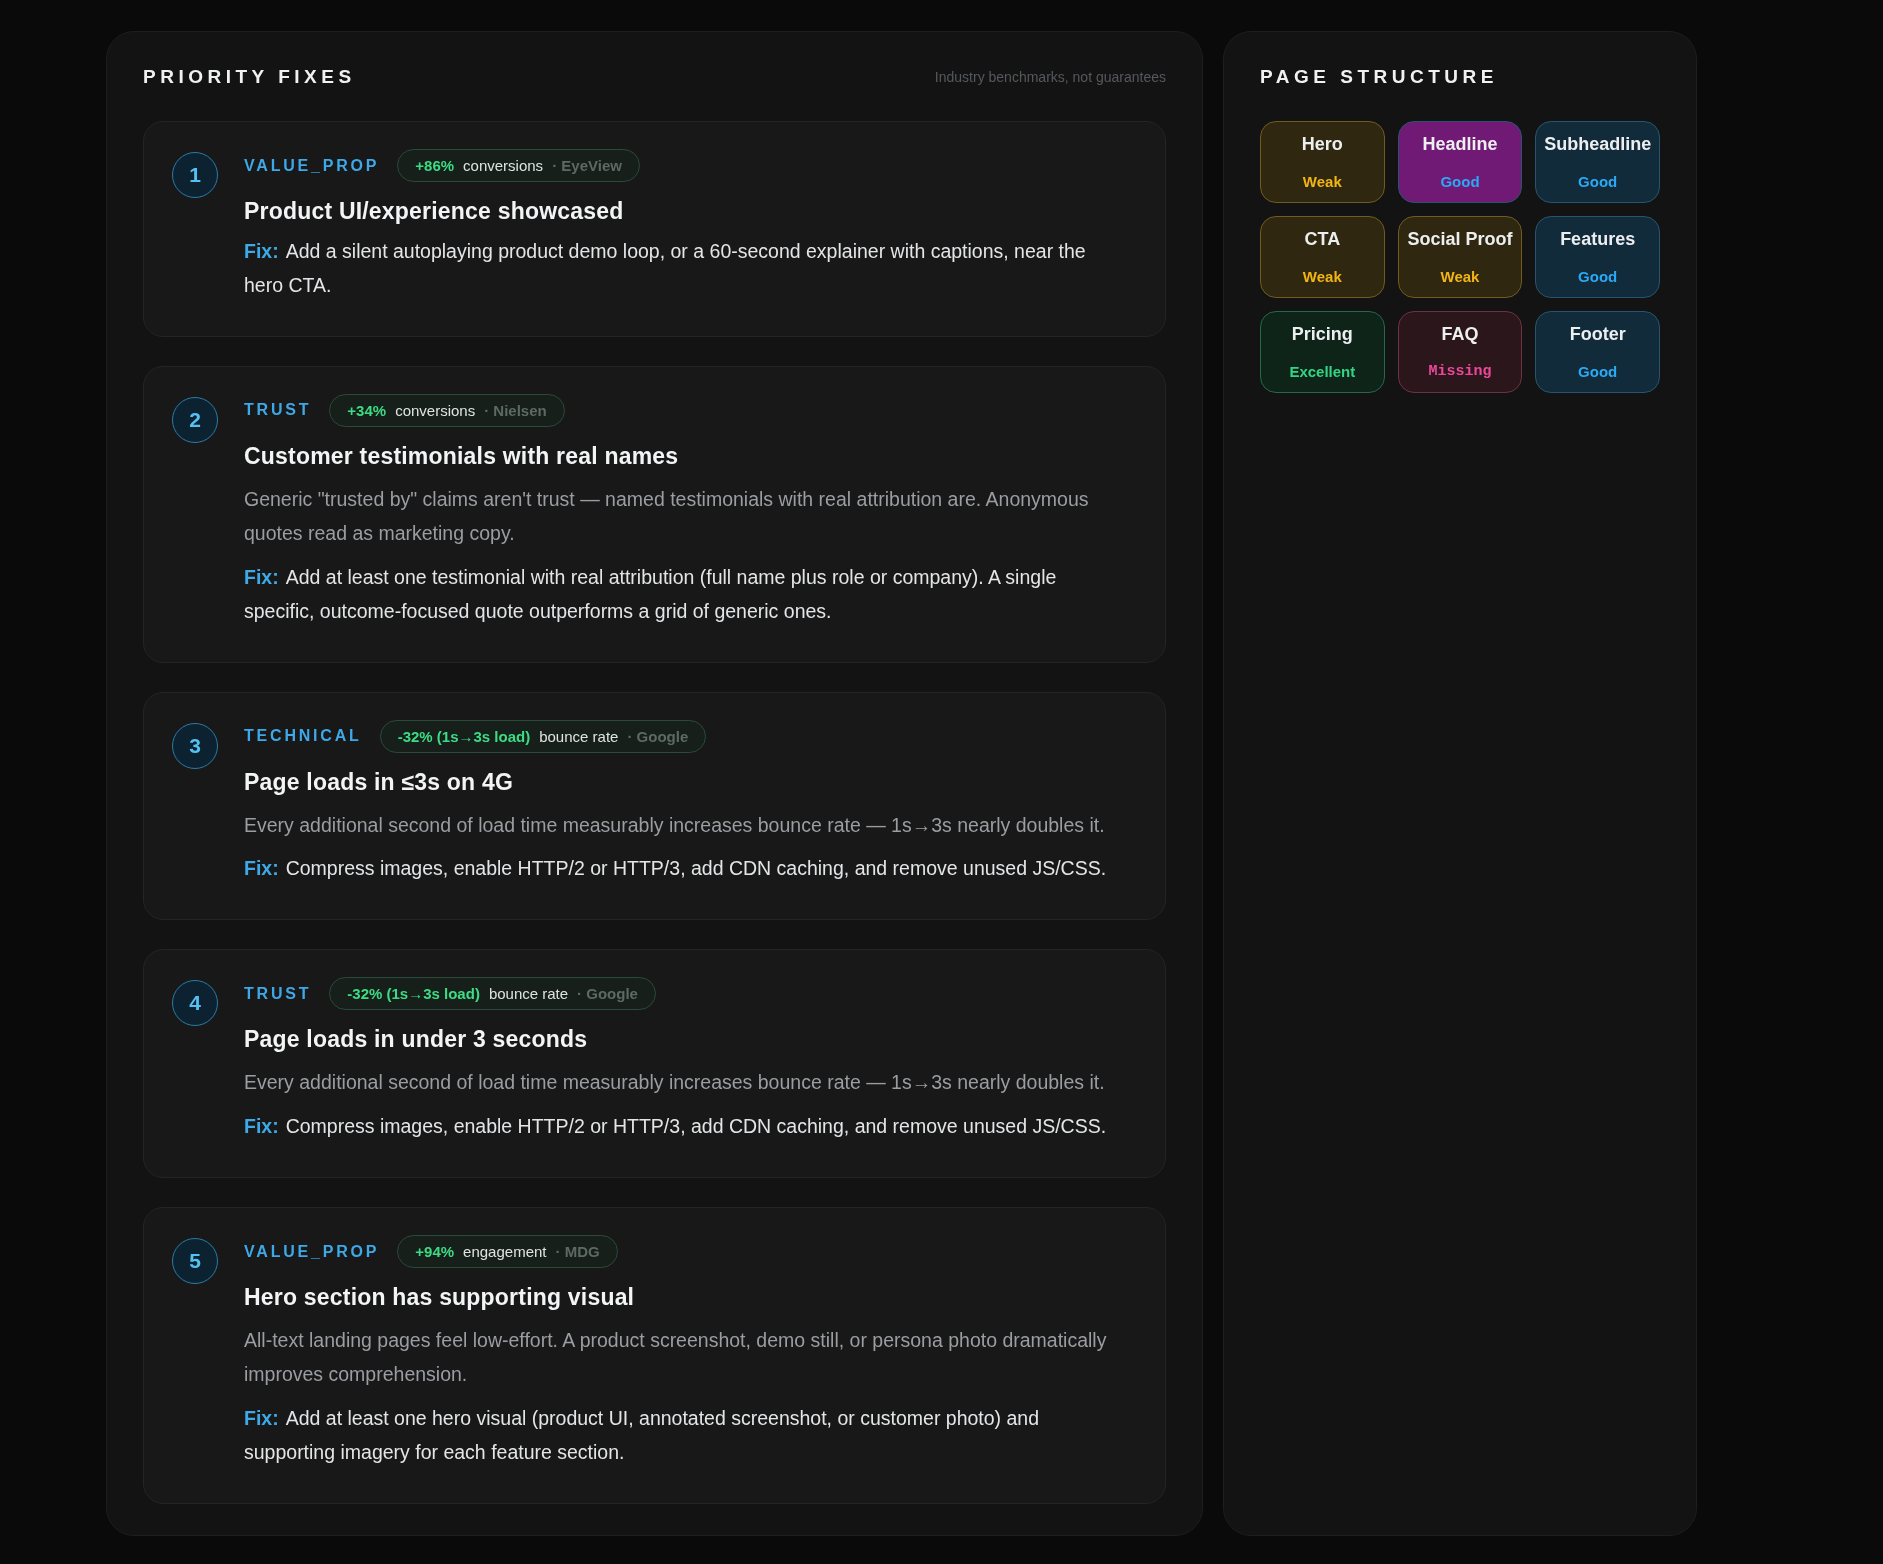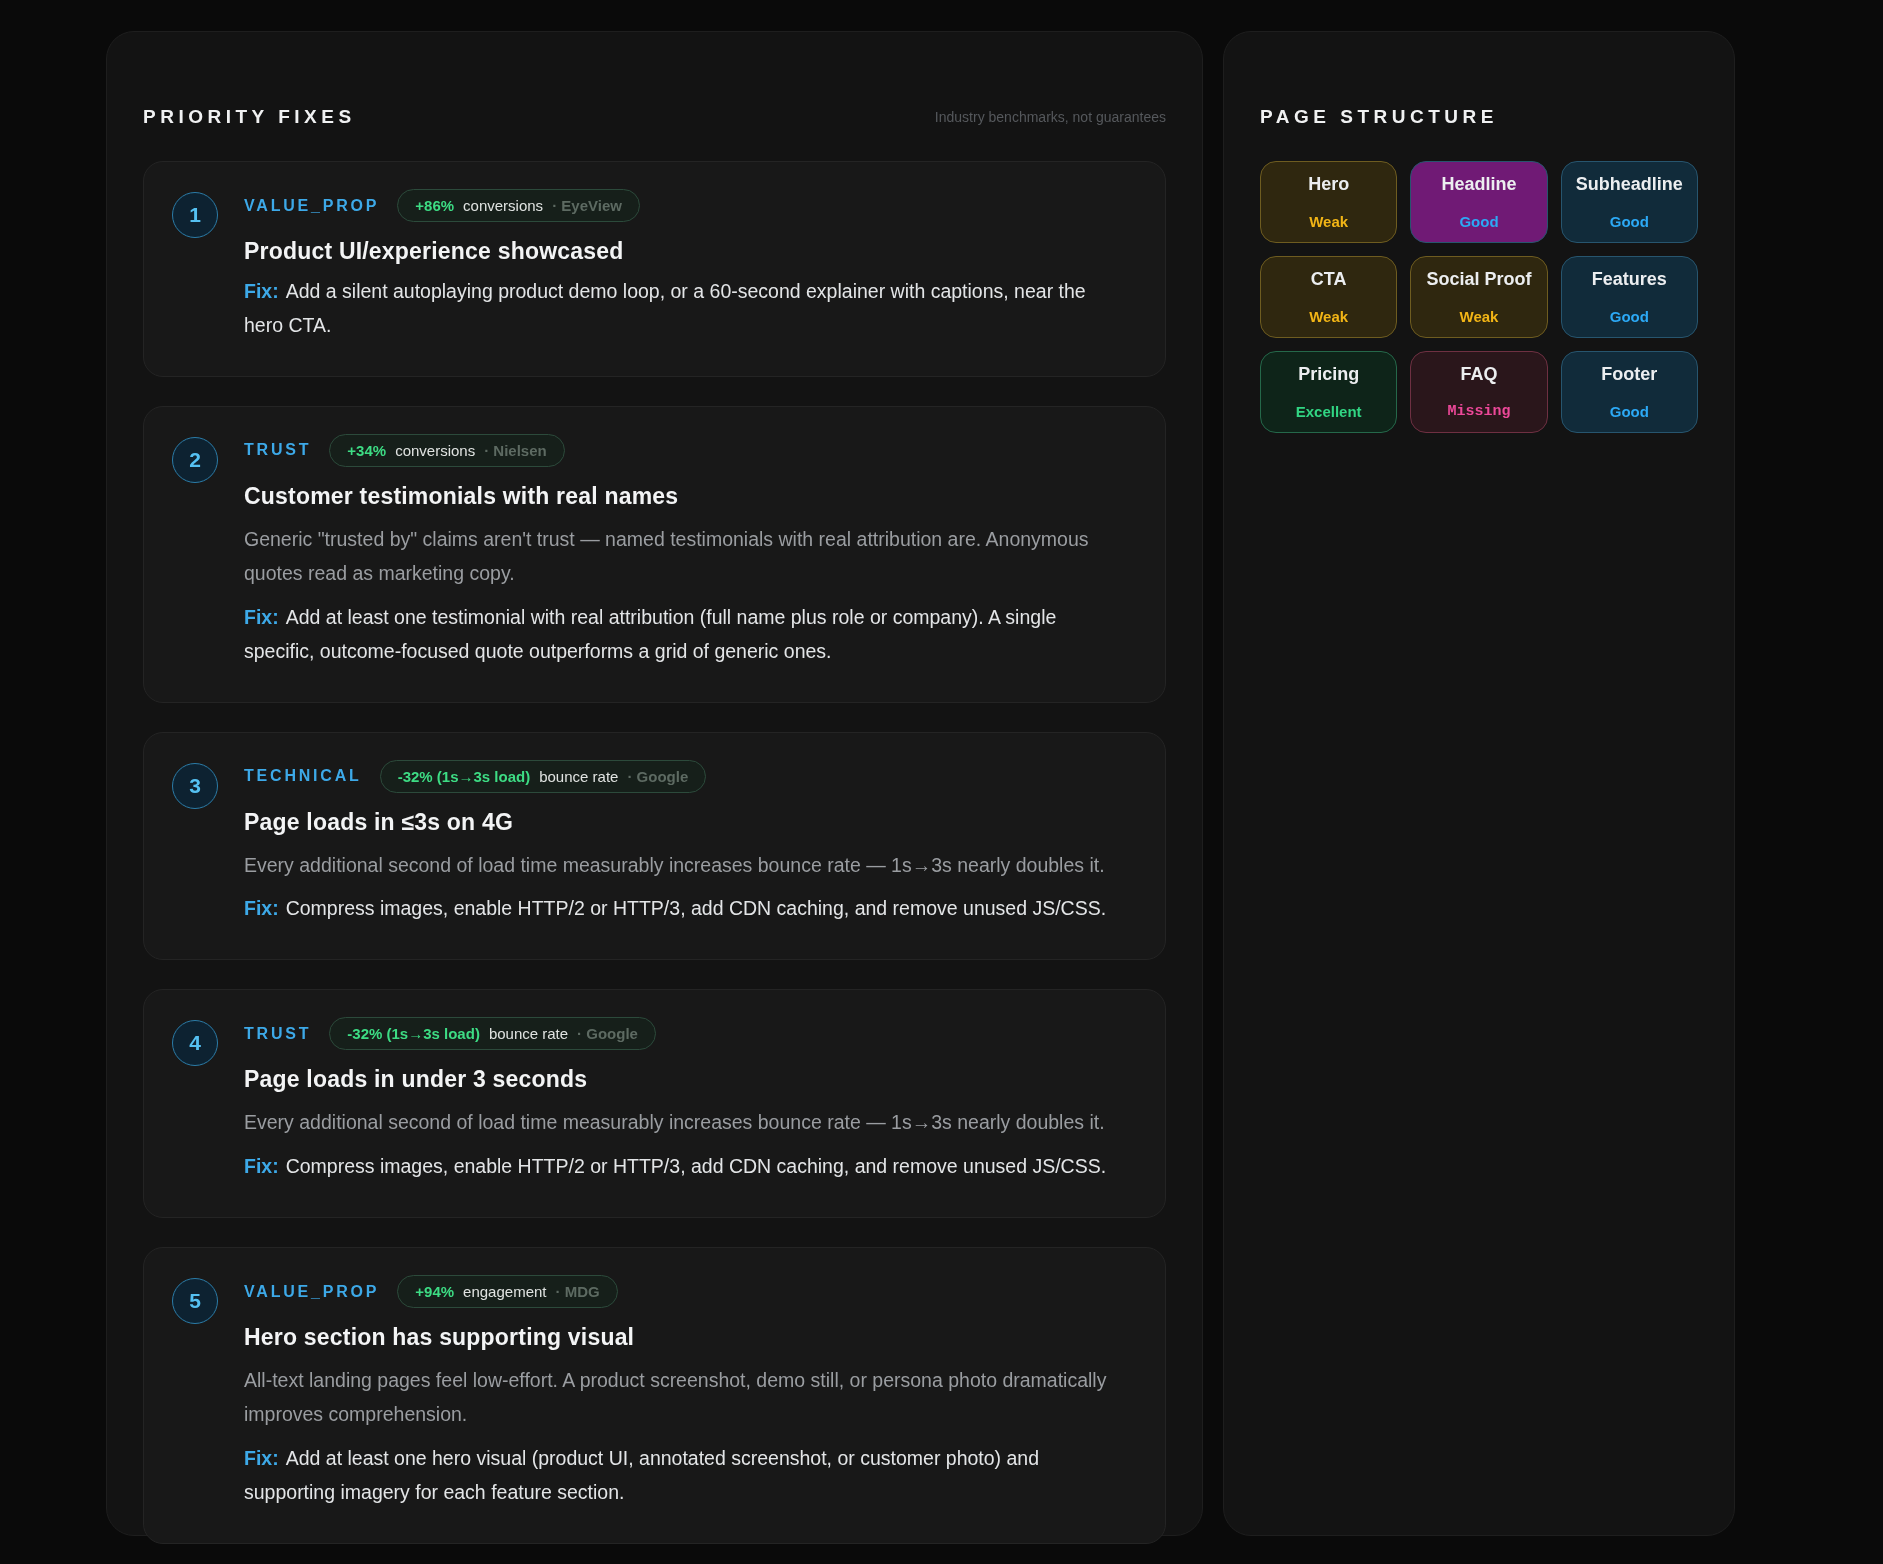--- a/index.html
+++ b/index.html
@@ -18,27 +18,26 @@
     align-items: stretch;
     height: 1550px;
   }
   .panel {
     background: #131313;
     border: 1px solid #1e1e1e;
     border-radius: 28px;
     padding: 34px 36px;
   }
   .panel-left { width: 1097px; flex-shrink: 0; }
-  .panel-right { width: 512px; flex-shrink: 0; }
+  .panel-right { width: 474px; flex-shrink: 0; }
 
   .panel-header {
     display: flex;
     justify-content: space-between;
     align-items: center;
-    margin-top: 40px;
   }
   .panel-title {
     margin: 0;
     font-size: 19px;
     font-weight: bold;
     letter-spacing: 4.5px;
     color: #f0f1f2;
   }
   .panel-note {
     font-size: 14px;

